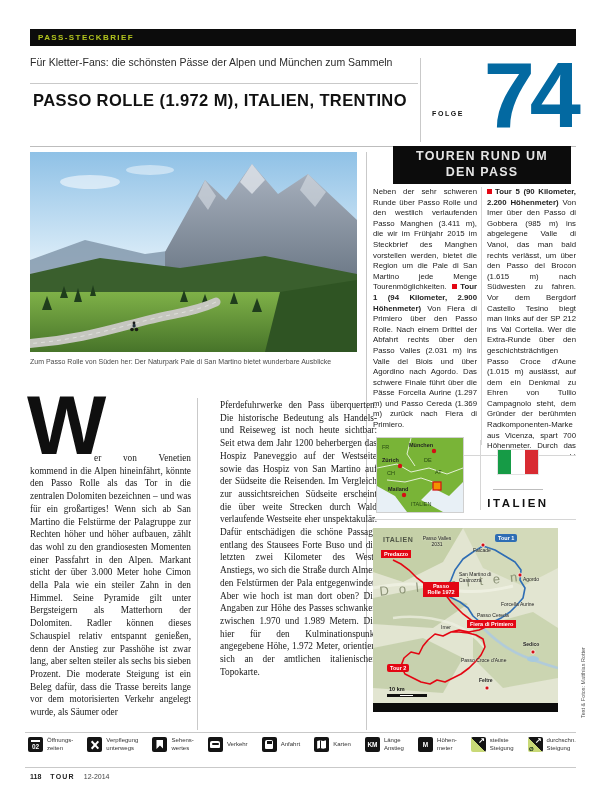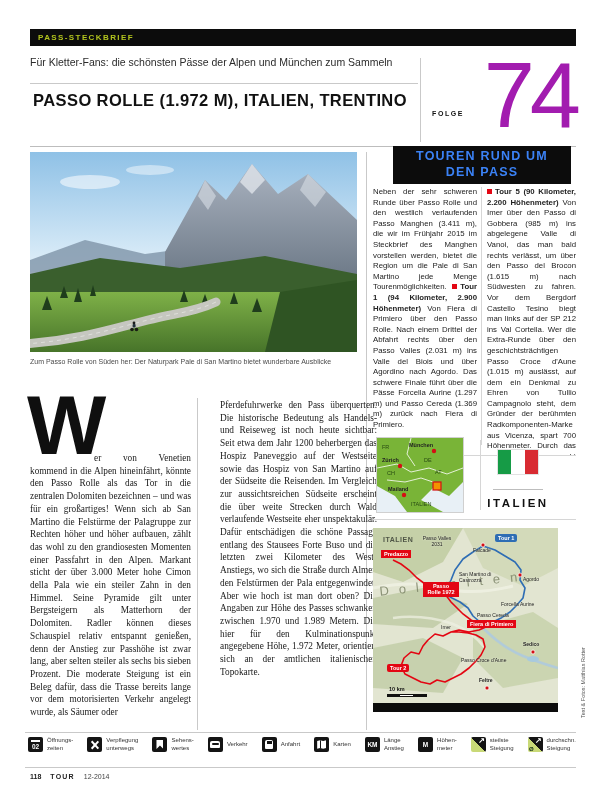--- a/index.html
+++ b/index.html
@@ -10,43 +10,43 @@
 
   
   .kicker-bar{position:absolute;left:30px;top:29px;width:546px;height:17px;background:#0c0c0c;
               display:flex;align-items:center;padding-left:8px;box-sizing:border-box;}
   .kicker-bar span{color:#b2c41e;font-size:8px;font-weight:bold;letter-spacing:1.4px;}
   .kicker-line{position:absolute;left:30px;top:56px;font-size:10.5px;color:#2b2b2b;}
   .title{position:absolute;left:30px;top:90px;width:380px;font-size:16.5px;font-weight:bold;
          letter-spacing:.4px;line-height:1.22;color:#111;text-align:center;}
   .folge-divider{left:420px;top:58px;height:84px;}
   .folge-label{position:absolute;left:432px;top:110px;font-size:7px;font-weight:bold;letter-spacing:1.6px;color:#111;}
-  .folge-number{position:absolute;right:25px;top:58px;font-size:92px;font-weight:normal;letter-spacing:-5px;
-                line-height:.82;color:#a21caf;}
+  .folge-number{position:absolute;right:25px;top:58px;font-size:92px;font-weight:bold;letter-spacing:-5px;
+                line-height:.82;color:#0369a1;}
   .rule-kicker{left:30px;top:83px;width:388px;}
   .rule-title{left:30px;top:146px;width:546px;background:#bdbdbd;}
 
   
   .photo{position:absolute;left:30px;top:152px;width:327px;height:200px;overflow:hidden;}
   .caption{position:absolute;left:30px;top:358px;width:330px;font-size:7px;color:#4a4a4a;}
 
   
   .divider-main{left:366px;top:152px;height:578px;}
   .divider-cols{left:197px;top:398px;height:332px;}
   .dropcap{position:absolute;left:27px;top:392px;font-size:84px;font-weight:bold;line-height:.8;
            color:#0f0f0f;font-family:"Liberation Sans",sans-serif;}
   .bodycol{position:absolute;font-family:"Liberation Serif",serif;font-size:9.3px;line-height:12.7px;
            text-align:justify;color:#191919;overflow:hidden;}
   .col1{left:30px;top:452px;width:161px;height:278px;text-indent:64px;}
   .col2{left:220px;top:399px;width:157px;height:331px;}
 
   
   .sb-header{position:absolute;left:393px;top:146px;width:178px;height:38px;background:#0c0c0c;
              display:flex;align-items:center;justify-content:center;text-align:center;}
-  .sb-header span{color:#3b82f6;font-size:12.5px;font-weight:bold;letter-spacing:1.2px;line-height:1.25;width:150px;}
+  .sb-header span{color:#e5e5e5;font-size:12.5px;font-weight:bold;letter-spacing:1.2px;line-height:1.25;width:150px;}
   .sb-col{position:absolute;font-size:7.8px;line-height:10.6px;text-align:justify;color:#222;overflow:hidden;}
   .sb-colA{left:373px;top:187px;width:104px;height:262px;}
   .sb-colB{left:487px;top:187px;width:89px;height:268px;}
   .sb-divider{left:481px;top:187px;height:258px;background:#d6d6d6;}
   .tour-title{font-weight:bold;}
   .bullet{display:inline-block;width:5px;height:5px;background:#e30613;margin-right:3px;}
   .rule-sb1{left:373px;top:455px;width:203px;background:#d6d6d6;}
   .rule-sb2{left:373px;top:519px;width:203px;background:#d6d6d6;}
 
   

